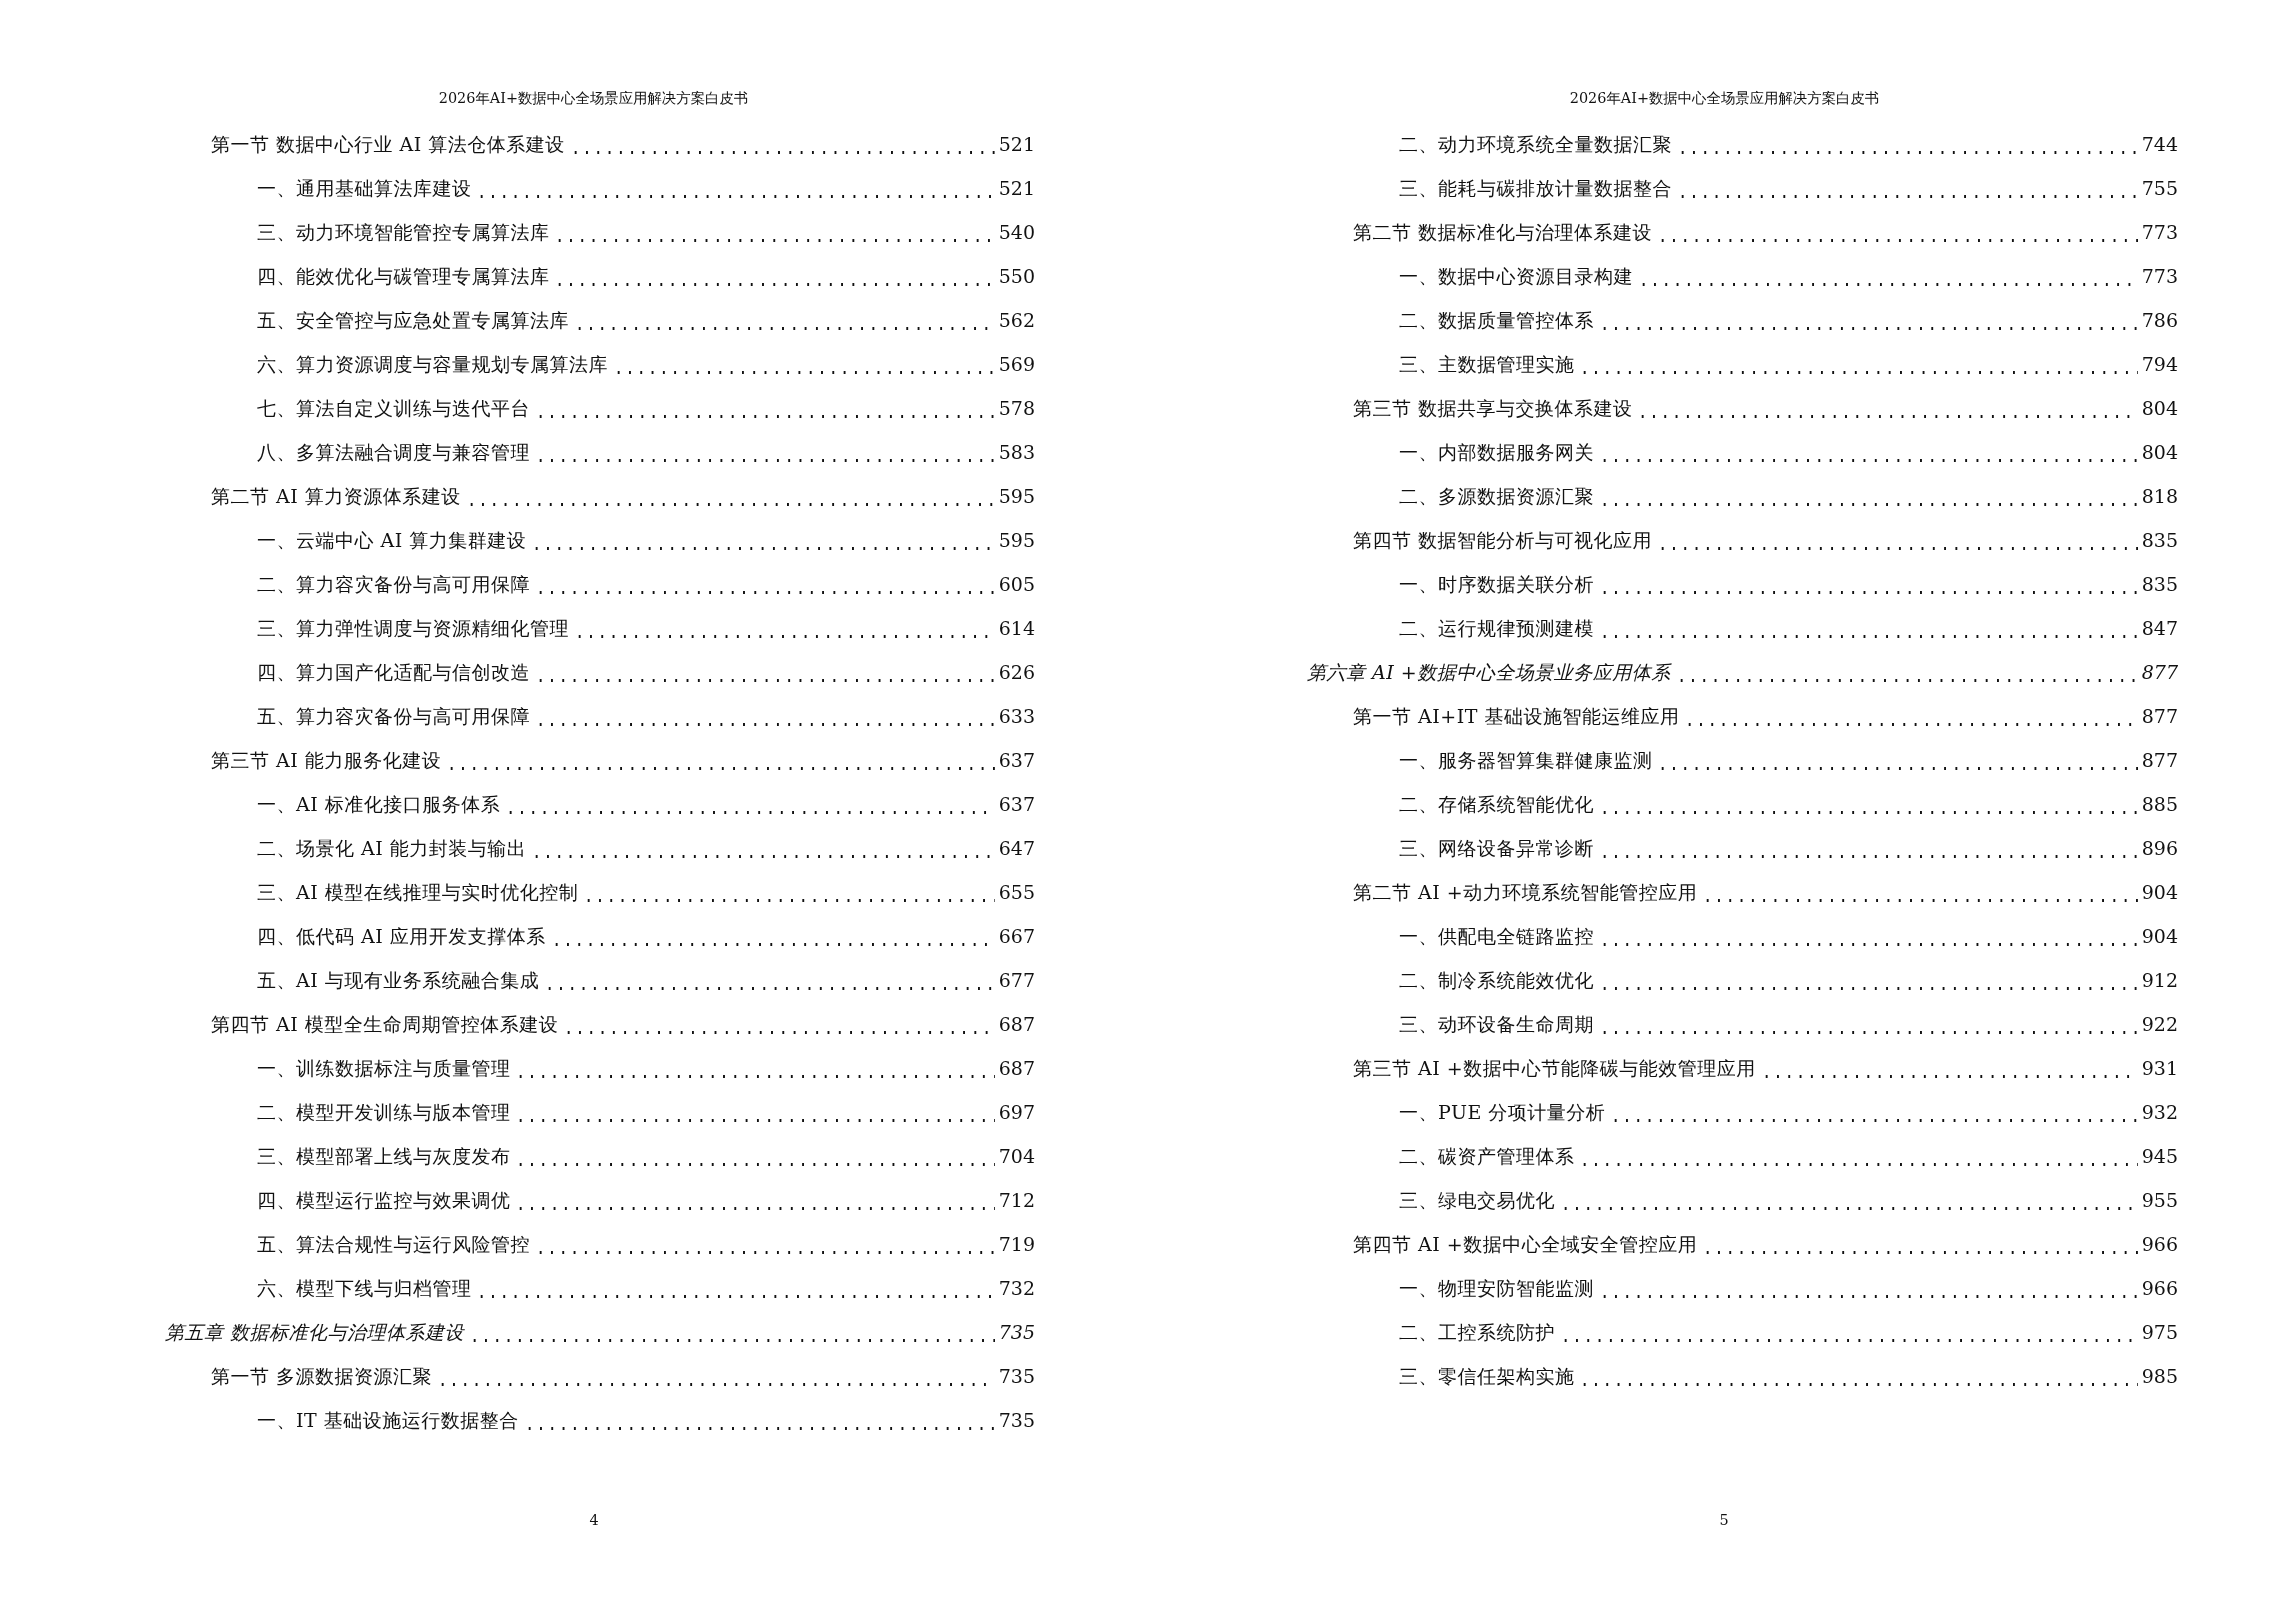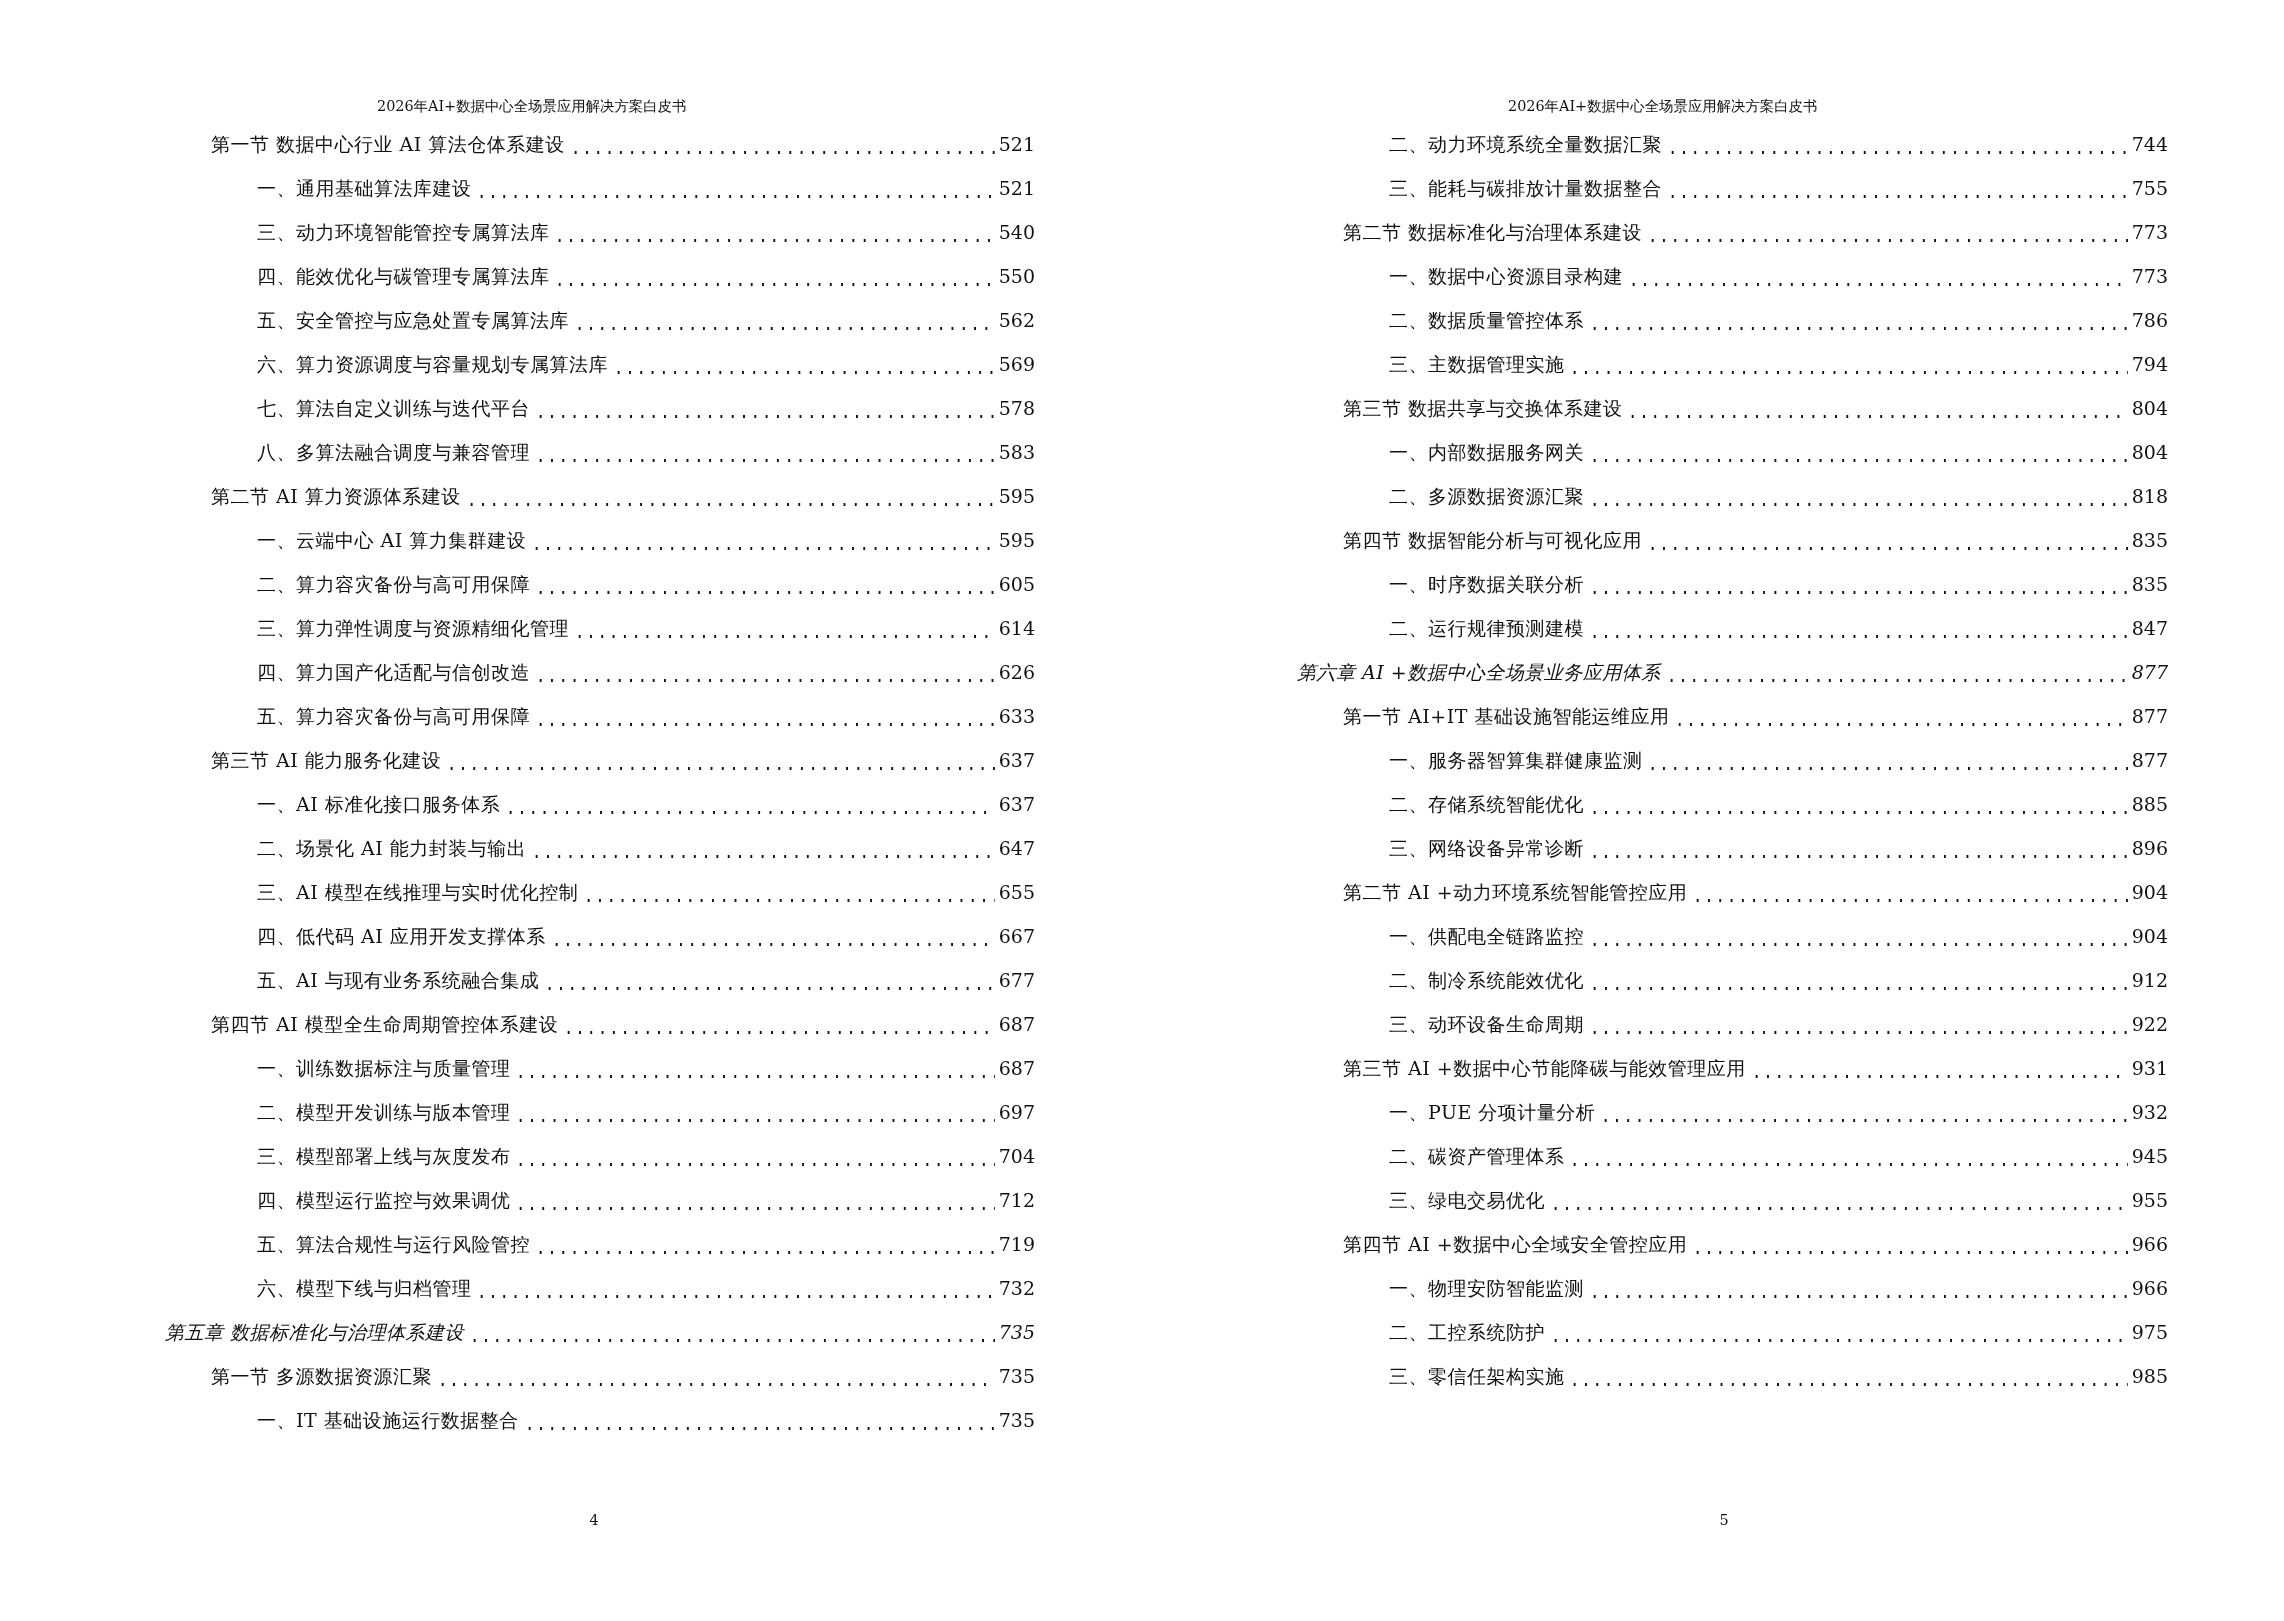--- a/index.html
+++ b/index.html
@@ -1,27 +1,27 @@
 <!DOCTYPE html>
 <html style="font-size:7.7px"><head>
 <meta charset="utf-8">
 <style>
   html, body { margin: 0; padding: 0; background: #ffffff; }
   body { width: 2284px; height: 1622px; position: relative; overflow: hidden;
          font-family: "DejaVu Serif", "Liberation Serif", serif; color: #111; }
   .page { position: absolute; top: 0; height: 1622px; }
   .page.left { left: 0; width: 1142px; }
   .page.right { left: 1142px; width: 1142px; }
-  .header { position: absolute; top: 96px; width: 433px; 
+  .header { position: absolute; top: 88px; width: 433px; text-align: center;
             font-size: 14.4px; line-height: 21px; letter-spacing: 0px; }
   .page.left .header { left: 377px; }
   .page.right .header { left: 366px; }
   .toc { position: absolute; top: 122px; margin: 0; padding: 0; list-style: none; }
   .page.left .toc { left: 165px; width: 870px; }
-  .page.right .toc { left: 155px; width: 871px; }
+  .page.right .toc { left: 165px; width: 871px; }
   .toc-row { position: relative; height: 44px; display: flex; align-items: center; font-size: 19px; line-height: 23px; white-space: nowrap; }
   .toc-row.lvl-0 { padding-left: 0; font-style: italic; }
   .toc-row.lvl-1 { padding-left: 46px; }
   .toc-row.lvl-2 { padding-left: 92px; }
   .toc-title { flex: 0 0 auto; padding-right: 2.9px; letter-spacing: 0.5px; }
   .toc-leader { flex: 1 1 auto; height: 23px; margin: 0 3.9px 0 1.9px;
                 background-image: radial-gradient(circle, #111 1.3px, transparent 1.4px);
                 background-size: 11.3px 4.8px; background-repeat: repeat-x;
                 background-position: 0 17.3px; }
   .toc-page { flex: 0 0 auto; min-width: 35px; text-align: right; font-size: 19px; }

